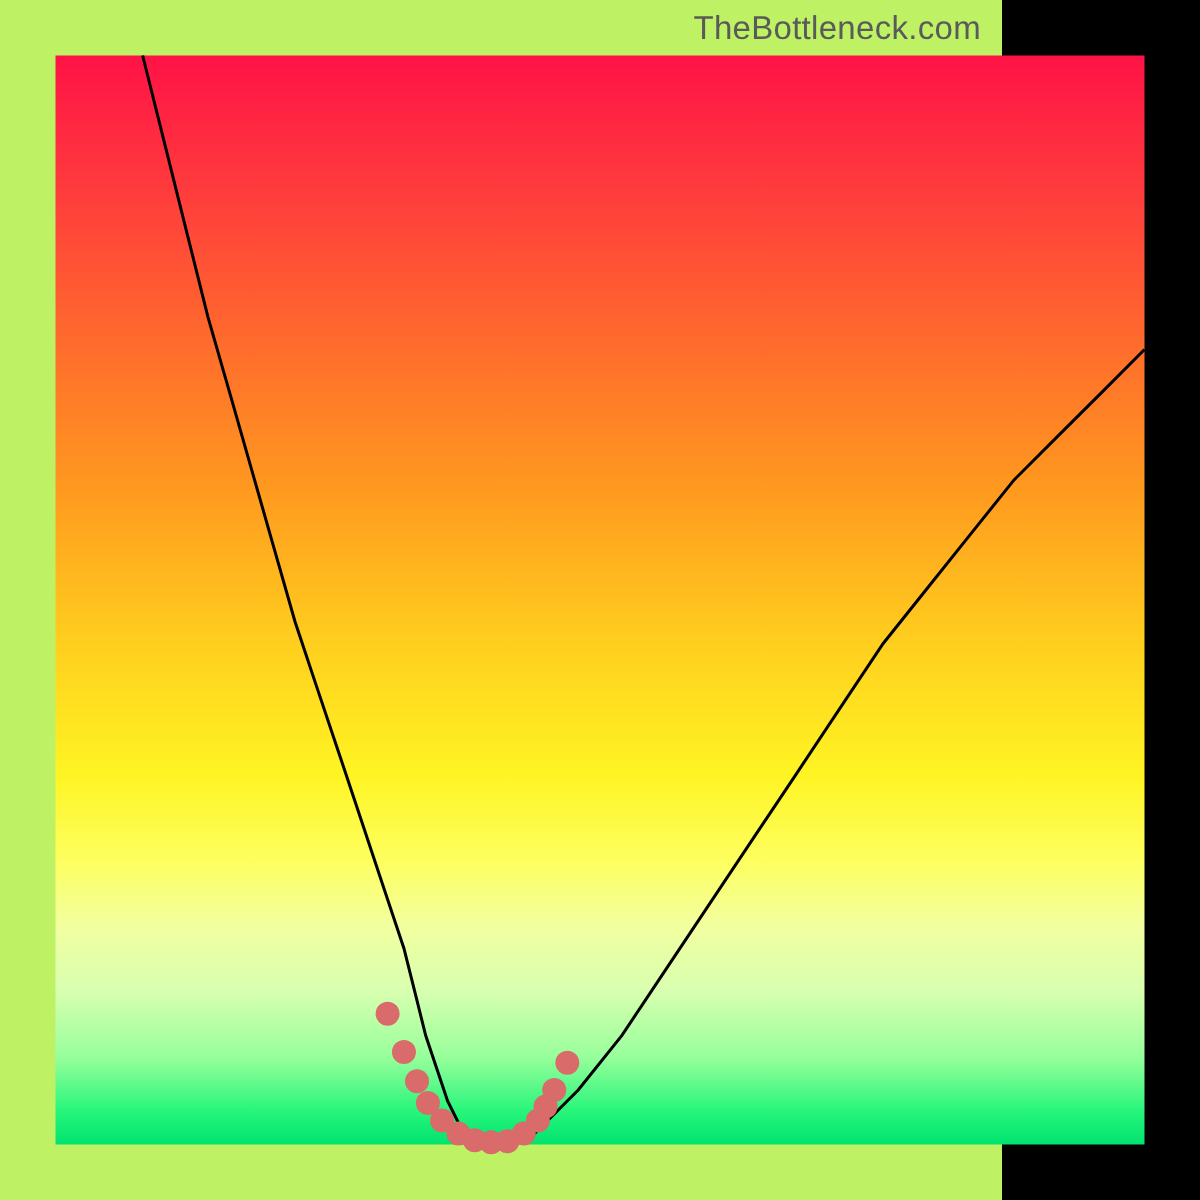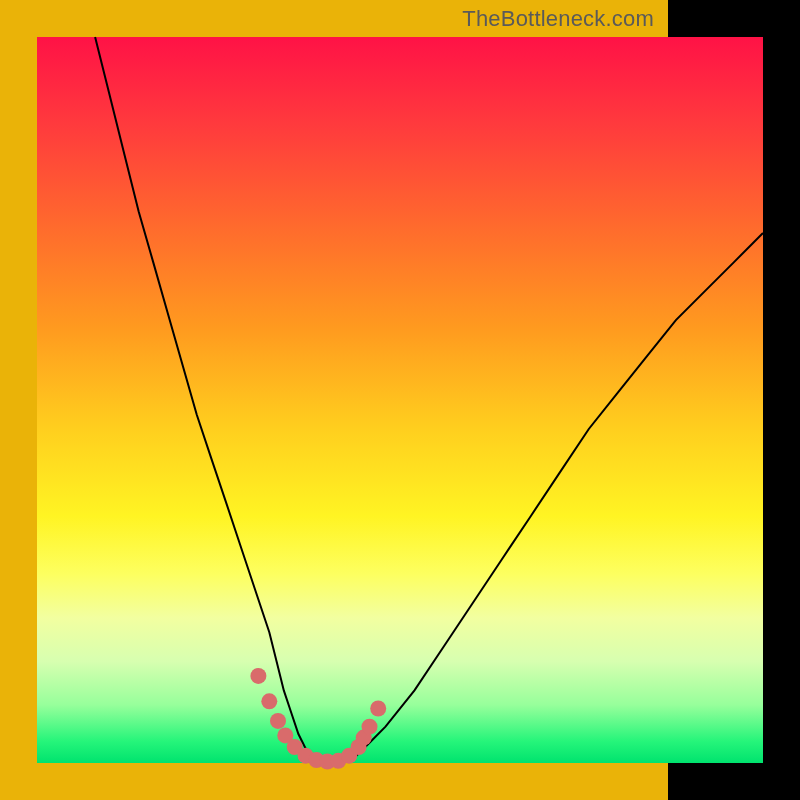--- a/index.html
+++ b/index.html
@@ -10,21 +10,21 @@
     background: #000;
     font-family: Arial, Helvetica, sans-serif;
     overflow: hidden;
   }
   .frame {
     position: absolute;
     left: 0;
     top: 0;
     width: 668px;
     height: 800px;
-    background: #eab308;
+    background: #bef264;
   }
   .plot {
     position: absolute;
     left: 37px;
     top: 37px;
     width: 726px;
     height: 726px;
     background: linear-gradient(to bottom,
       #ff1246 0%,
       #ff3a3d 12%,

